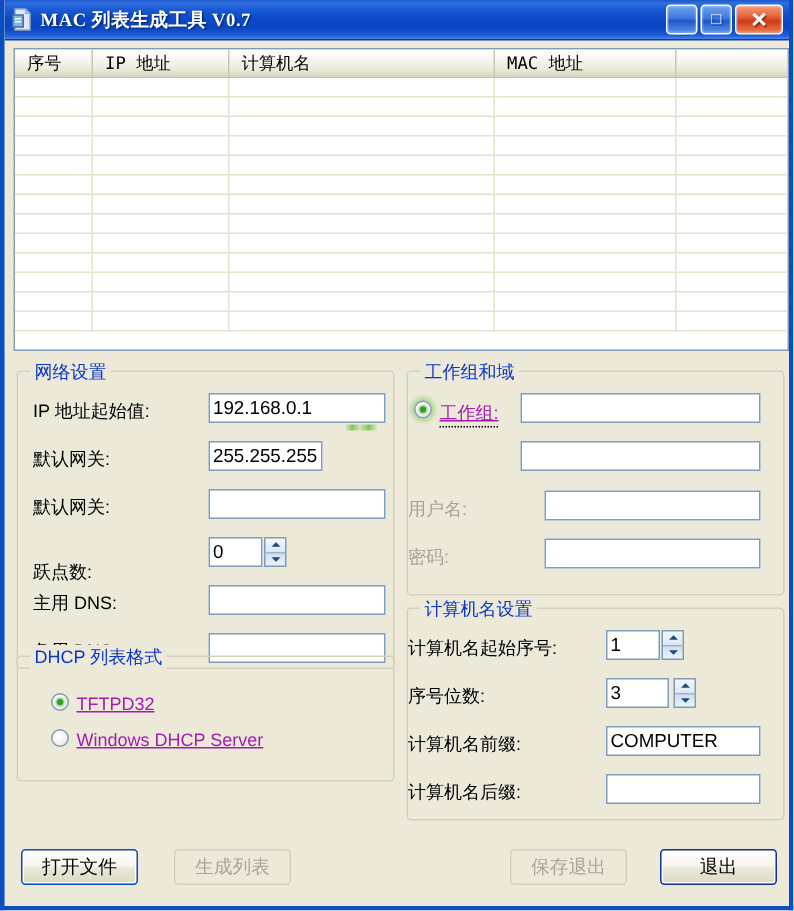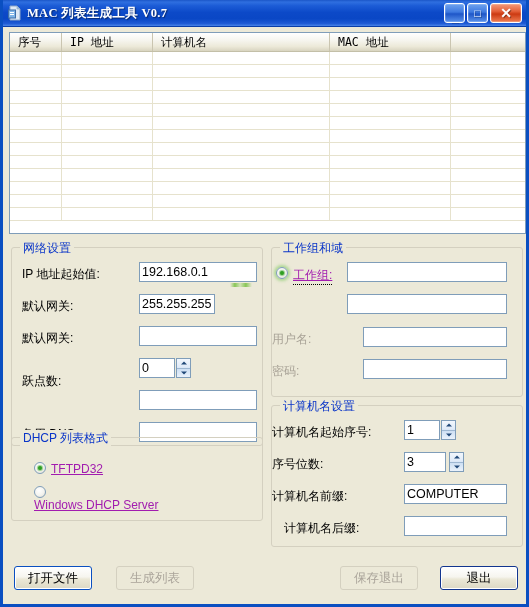--- a/index.html
+++ b/index.html
@@ -418,35 +418,36 @@
     <span class="tbox" style="left:127px; top:110px; width:36px;">0</span>
     <span class="spin" style="left:164px; top:110px;">
       <span class="half">
           <i class="arrow"></i>
         </span>
       <span class="half">
           <i class="arrow"></i>
         </span>
     </span>
 
+    <span class="lbl" style="left:10px; top:147px; width:112px;">主用 DNS:</span>
     <span class="tbox" style="left:127px; top:142px; width:118px;"></span>
 
     <span class="lbl" style="left:10px; top:179px; width:112px;">备用 DNS:</span>
     <span class="tbox" style="left:127px; top:174px; width:118px;"></span>
   </div>
 
   <div class="group" style="left:8px; top:437px; width:252px; height:84px;">
     <span class="legend">DHCP 列表格式</span>
 
     <span class="radio checked" style="left:22px; top:24px;">
       <i class="dot"></i>
       <span class="label-txt">TFTPD32</span>
     </span>
 
-    <span class="radio" style="left:22px; top:48px;flex-direction:column;">
+    <span class="radio" style="left:22px; top:48px;">
       <i class="dot"></i>
       <span class="label-txt">Windows DHCP Server</span>
     </span>
   </div>
 
   <div class="group" style="left:268px; top:247px; width:252px; height:150px;">
     <span class="legend">工作组和域</span>
 
     <span class="radio checked focus" style="left:4px; top:19px;">
       <i class="dot"></i>
@@ -484,21 +485,21 @@
           <i class="arrow"></i>
         </span>
       <span class="half">
           <i class="arrow"></i>
         </span>
     </span>
 
     <span class="lbl" style="left:0px; top:83px; width:127px;">计算机名前缀:</span>
     <span class="tbox" style="left:132px; top:78px; width:103px;">COMPUTER</span>
 
-    <span class="lbl" style="left:12px; top:115px; width:127px;">计算机名后缀:</span>
+    <span class="lbl" style="left:0px; top:115px; width:127px;">计算机名后缀:</span>
     <span class="tbox" style="left:132px; top:110px; width:103px;"></span>
   </div>
 
   <div class="btn focused" style="left:11px; top:566px; width:78px;">打开文件</div>
   <div class="btn disabled" style="left:113px; top:566px; width:78px;">生成列表</div>
   <div class="btn disabled" style="left:337px; top:566px; width:78px;">保存退出</div>
   <div class="btn default" style="left:437px; top:566px; width:78px;">退出</div>
 
 </div>
 

